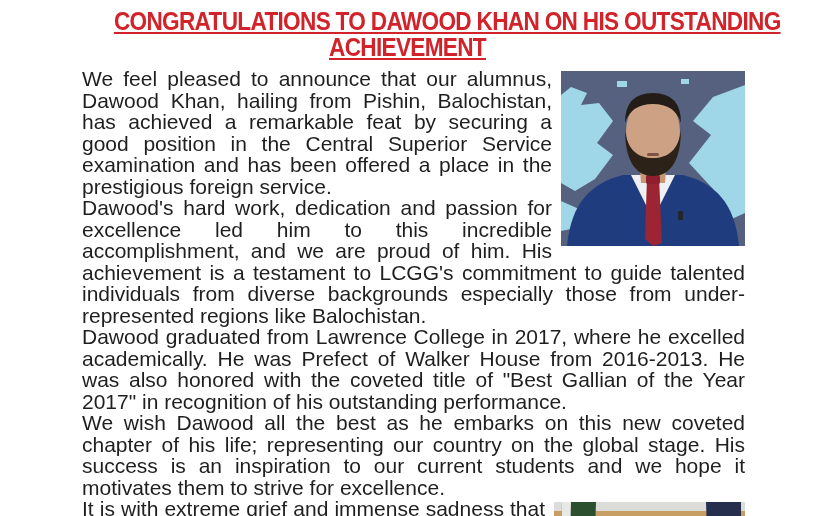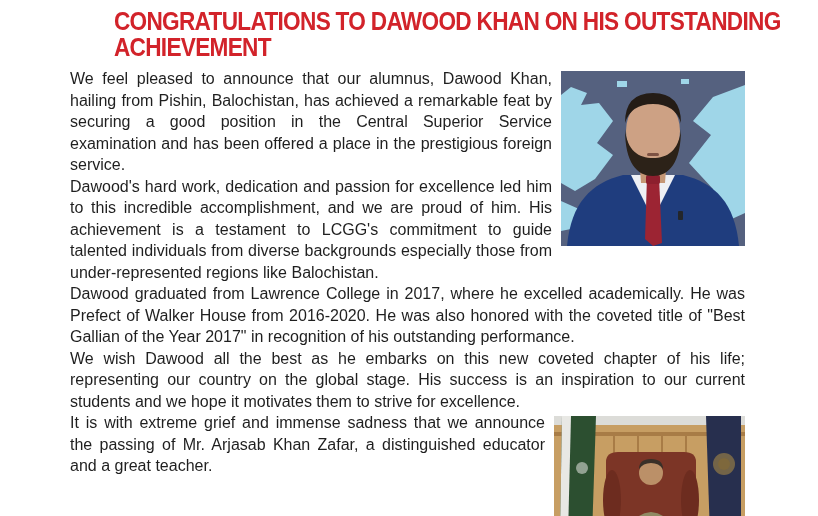--- a/index.html
+++ b/index.html
@@ -12,39 +12,41 @@
   body {
     width: 818px; height: 516px; overflow: hidden;
     background: var(--page-bg);
     font-family: "Liberation Sans", sans-serif;
     color: var(--body-color);
   }
   .page { width: 818px; height: 516px; padding: 6px 73px 0 70px; overflow: hidden; }
 
   .headline {
     margin: 2px 0 8px 0;
-    text-align: left;
+    text-align: center;
     color: var(--heading-color);
     font-weight: bold;
+    text-decoration: underline;
   }
   .headline .hl-line {
     display: block;
     white-space: nowrap;
     font-size: 26px;
     line-height: 26px;
     letter-spacing: -0.8px;
     transform: scaleX(0.87);
     transform-origin: 50% 50%;
   }
   .headline-2 { clear: both; margin: 26px 0 10px 0; }
 
   .article-body {
-    font-size: 16px;
+    font-size: 21px;
     line-height: 21.5px;
     text-align: justify;
+    margin-left: 12px;
   }
   .article-body p { margin: 0; }
 
   figure { margin: 0; }
   .photo-1 {
     float: right;
     width: 184px; height: 175px;
     margin: 3px 0 10px 9px;
   }
   .photo-2 {
@@ -92,21 +94,21 @@
           <path d="M64,58 C64,92 76,105 92,105 C108,105 120,92 120,58 C118,80 106,87 92,87 C78,87 66,80 64,58 Z" fill="#2c2218"></path>
 
           <rect x="86" y="82" width="12" height="3" rx="1.5" fill="#7d5243"></rect>
 
           <rect x="117" y="140" width="5" height="9" rx="1" fill="#23262b"></rect>
         </svg>
       </figure>
 
       <p>We feel pleased to announce that our alumnus, Dawood Khan, hailing from Pishin, Balochistan, has achieved a remarkable feat by securing a good position in the Central Superior Service examination and has been offered a place in the prestigious foreign service.</p>
       <p>Dawood's hard work, dedication and passion for excellence led him to this incredible accomplishment, and we are proud of him. His achievement is a testament to LCGG's commitment to guide talented individuals from diverse backgrounds especially those from under-represented regions like Balochistan.</p>
-      <p>Dawood graduated from Lawrence College in 2017, where he excelled academically. He was Prefect of Walker House from 2016-2020. He was also honored with the coveted title of "Best Gallian of the Year 2017" in recognition of his outstanding performance.</p>
+      <p>Dawood graduated from Lawrence College in 2017, where he excelled academically. He was Prefect of Walker House from 2016-2013. He was also honored with the coveted title of "Best Gallian of the Year 2017" in recognition of his outstanding performance.</p>
       <p>We wish Dawood all the best as he embarks on this new coveted chapter of his life; representing our country on the global stage. His success is an inspiration to our current students and we hope it motivates them to strive for excellence.</p>
     </div>
   </section>
 
   <section>
 
     <div class="article-body">
       <figure class="photo-2">
         <svg viewBox="0 0 191 120" preserveAspectRatio="none">
 

